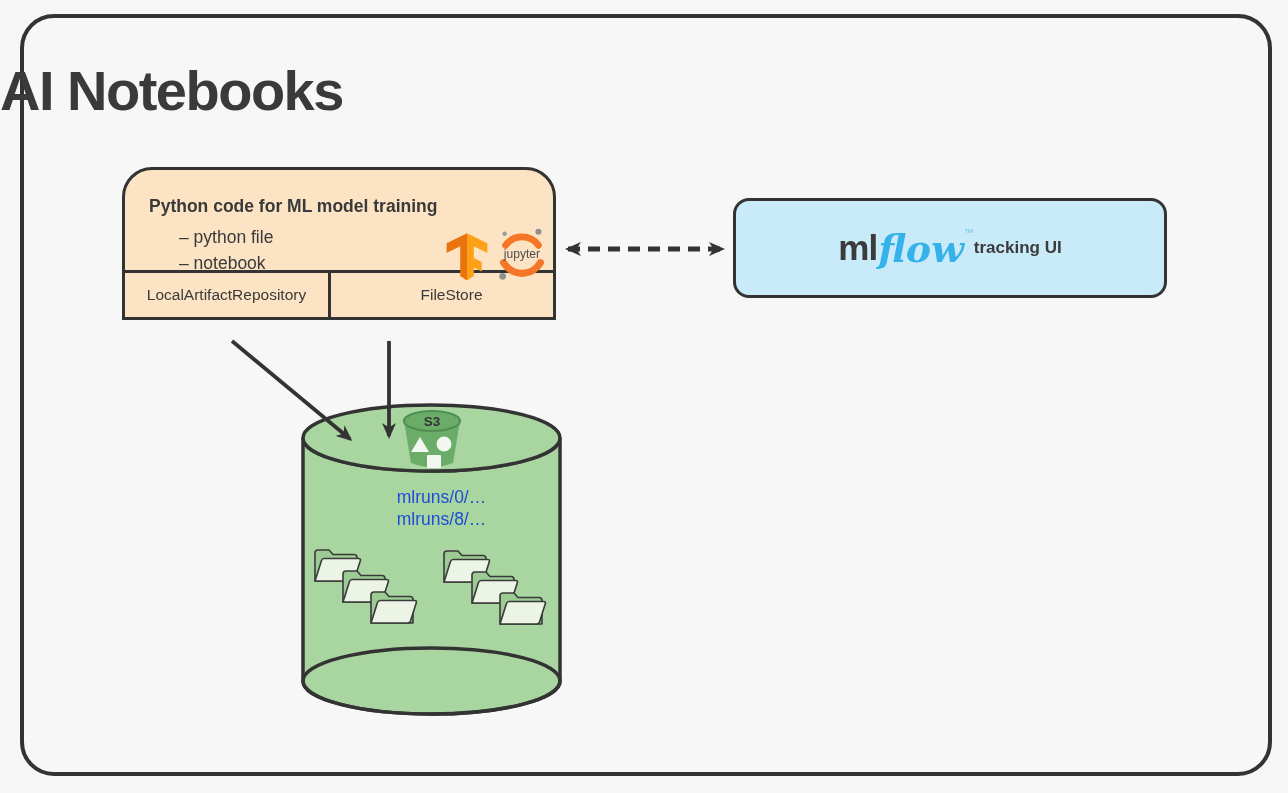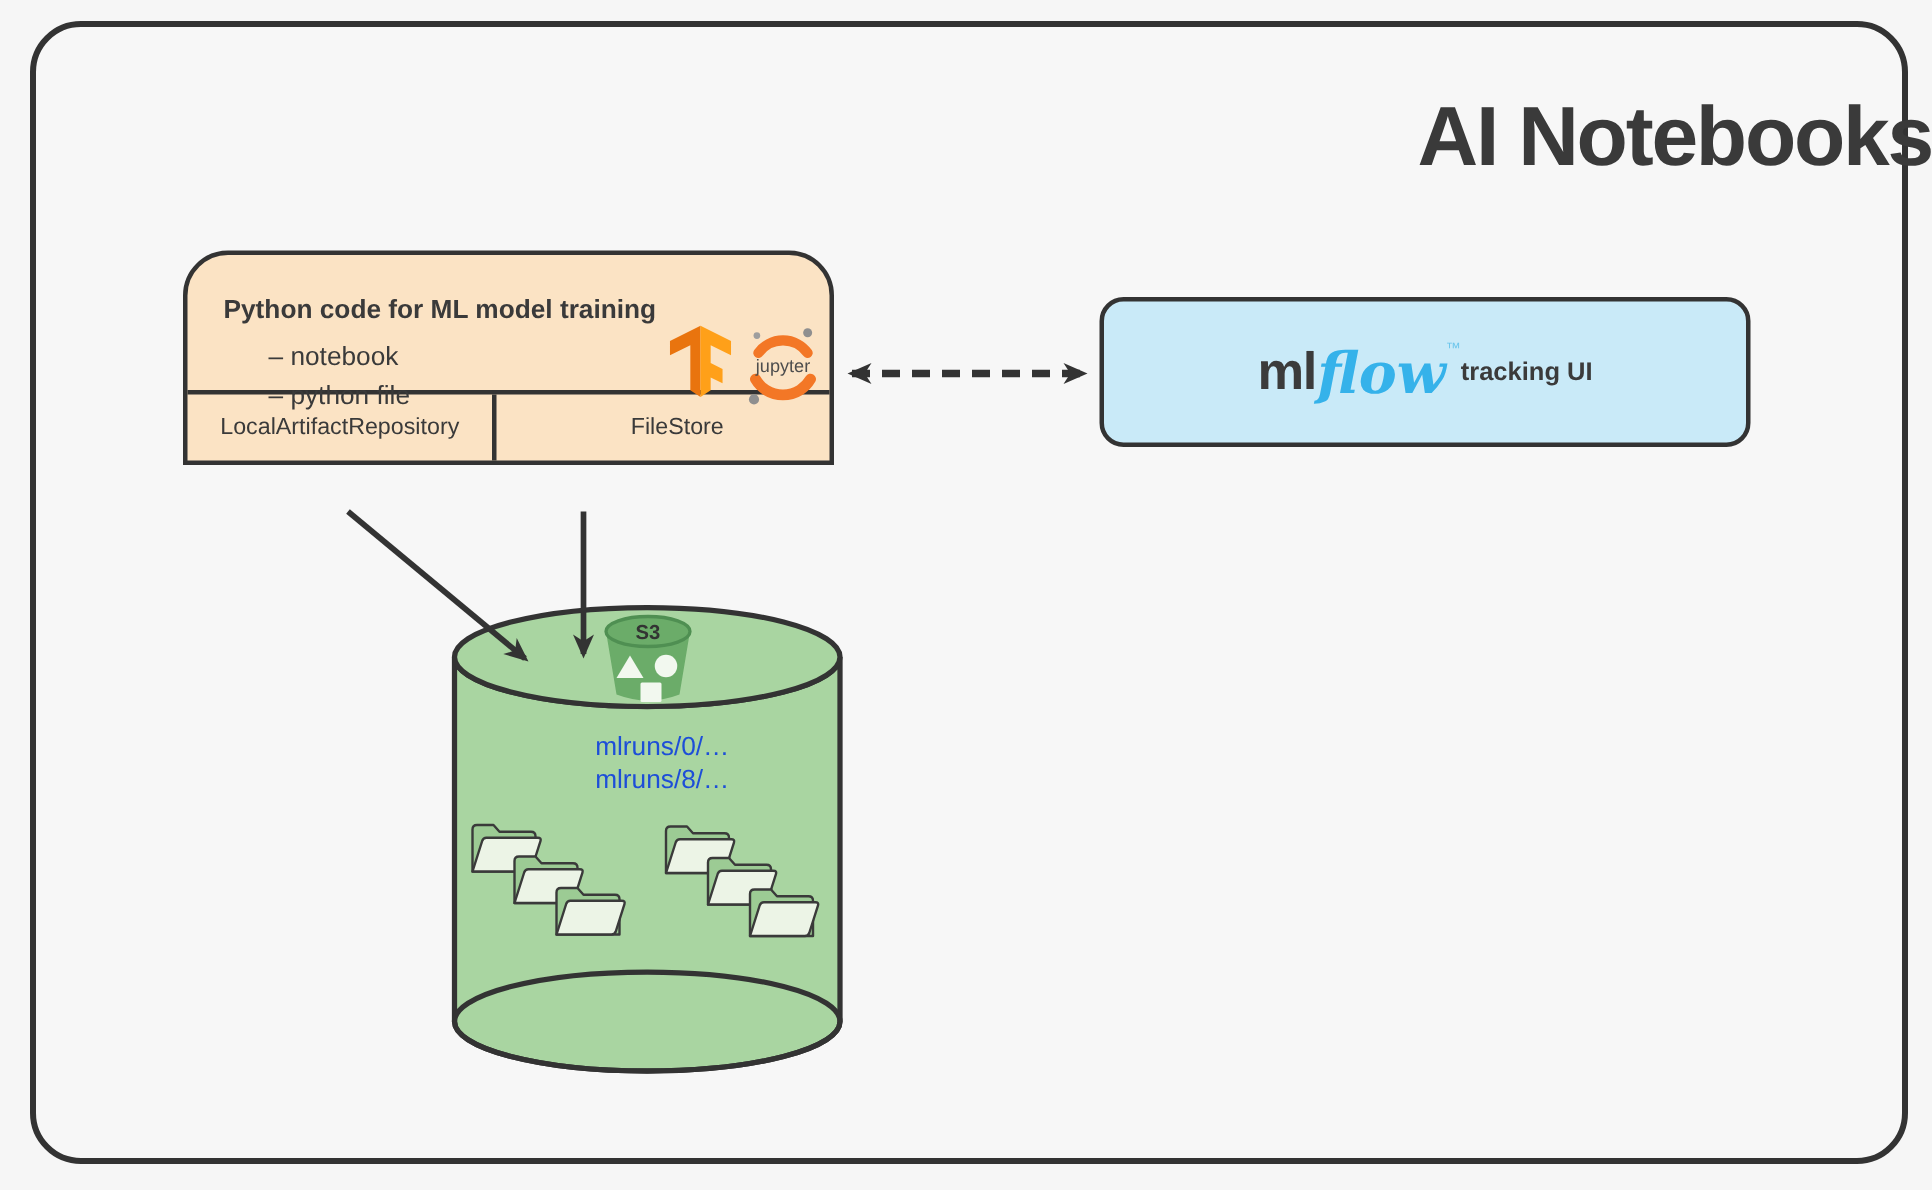--- a/index.html
+++ b/index.html
@@ -14,41 +14,41 @@
 
   .frame {
     position: absolute; left: 20px; top: 14px; width: 1252px; height: 762px;
     border: 4.5px solid var(--outline, #333);
     border-radius: 34px;
     background: #F7F7F7;
   }
 
   .title {
     position: absolute; left: 0; top: 58px; width: 100%;
-    text-align: right;
+    text-align: left;
     font-size: 56px; font-weight: 800; letter-spacing: -1.5px;
     color: var(--text, #3A3A3A);
   }
 
   
   .python-box {
     position: absolute; left: 122px; top: 167px; width: 434px;
     border: 3px solid var(--outline, #333);
     border-radius: 30px 30px 0 0;
     background: var(--python-box-fill, #FBE3C4);
   }
   .pb-main {
-    position: relative; height: 90px;
+    position: relative; height: 100px;
     padding: 26px 0 0 24px;
   }
   .pb-title { font-size: 17.5px; font-weight: 700; margin-bottom: 7px; }
   .pb-item  { font-size: 17.5px; margin-left: 30px; line-height: 26px; }
   .pb-icons {
     position: absolute; right: 2px; bottom: -14px;
-    display: flex; align-items: flex-start; text-decoration: underline;
+    display: flex; align-items: flex-end; text-decoration: underline;
   }
   .pb-row {
     display: flex; height: 47px;
     border-top: 3px solid var(--outline, #333);
     gap: 19px;
   }
   .pb-cell {
     flex: 1; display: flex; align-items: center; justify-content: center;
     font-size: 15.5px;
   }
@@ -86,22 +86,22 @@
 
 <div class="canvas">
 
   <div class="frame"></div>
 
   <div class="title">AI Notebooks</div>
 
   <div class="python-box">
     <div class="pb-main">
       <div class="pb-title">Python code for ML model training</div>
+      <div class="pb-item">– python file</div>
       <div class="pb-item">– notebook</div>
-      <div class="pb-item">– python file</div>
       <div class="pb-icons">
 
         <svg width="46" height="52" viewBox="0 0 80 92">
           <polygon points="40,2 4,20 4,37 28,25 28,78 40,86" style="fill:var(--tensorflow-orange-dark,#E9740E)"></polygon>
           <polygon points="40,2 76,20 76,37 52,25 52,46 66,53 66,70 52,63 52,78 40,86" style="fill:var(--tensorflow-orange-light,#FFA019)"></polygon>
         </svg>
 
         <svg width="58" height="58" viewBox="0 0 60 60" style="margin-left:3px;">
           <path d="M13,20 A21,21 0 0 1 47,20" fill="none" style="stroke:var(--jupyter-orange,#F37726)" stroke-width="7" stroke-linecap="round"></path>
           <path d="M11,38 A22,22 0 0 0 49,38" fill="none" style="stroke:var(--jupyter-orange,#F37726)" stroke-width="7.5" stroke-linecap="round"></path>

